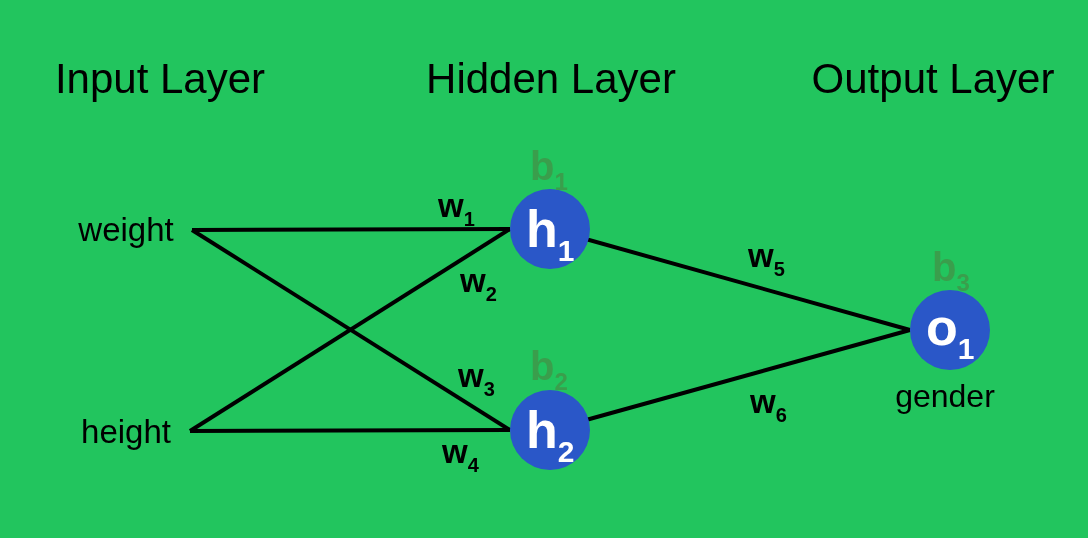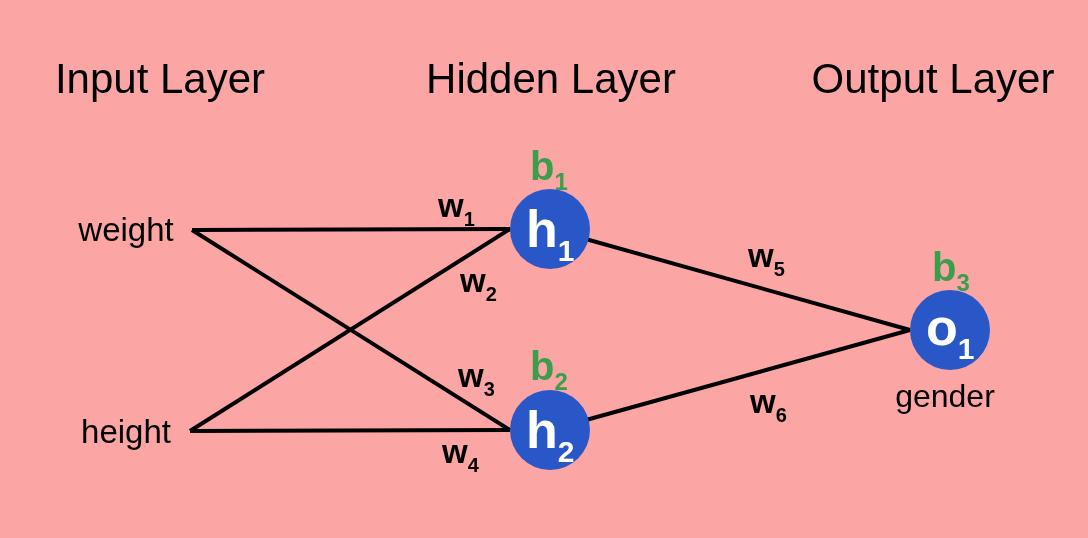--- a/index.html
+++ b/index.html
@@ -5,21 +5,21 @@
   html, body {
     margin: 0;
     padding: 0;
     background: #ffffff;
     font-family: "Liberation Sans", sans-serif;
   }
   .canvas {
     position: relative;
     width: 1088px;
     height: 538px;
-    background: #fca5a5;
+    background: #22c55e;
     overflow: hidden;
   }
   svg { display: block; }
 
   .edge {
     stroke: #000000;
     stroke-width: 4;
     fill: none;
   }
   .node {

